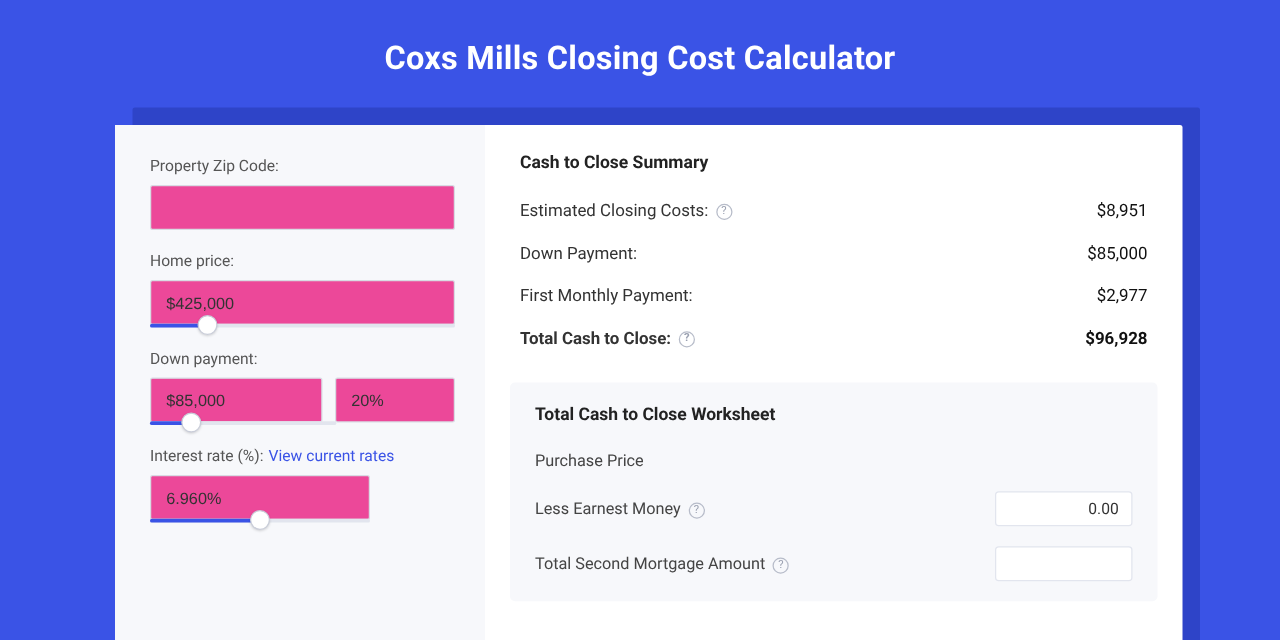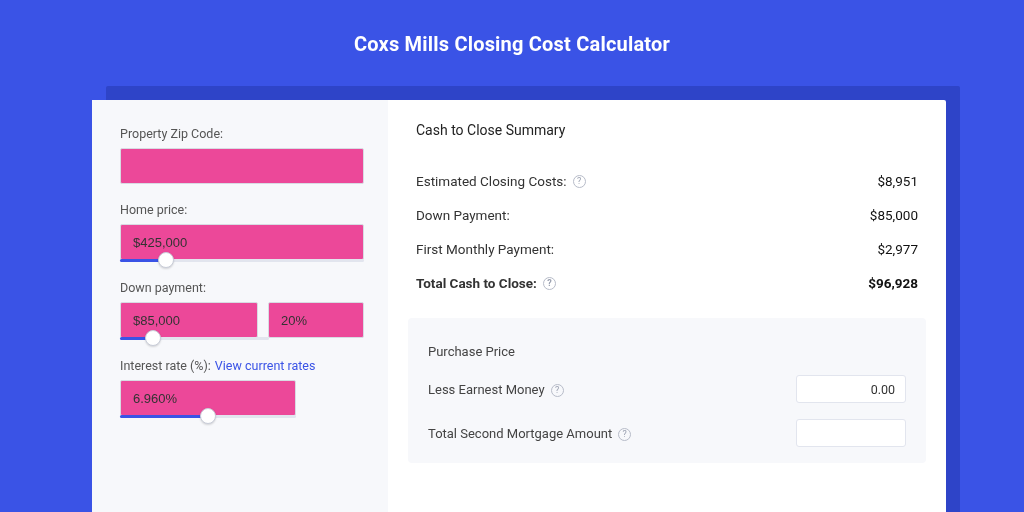--- a/index.html
+++ b/index.html
@@ -1,21 +1,21 @@
 <!DOCTYPE html>
 <html><head>
 <meta charset="utf-8">
 <style>
   * { box-sizing: border-box; margin: 0; padding: 0; }
   html, body { width: 1024px; height: 512px; overflow: hidden; font-family: -apple-system, BlinkMacSystemFont, "Segoe UI", Roboto, Helvetica, Arial, sans-serif; }
   body { background: #3a53e6; }
   .page-title {
     color: #fff;
     text-align: center;
-    font-size: 20px;
+    font-size: 26px;
     font-weight: 700;
     padding-top: 32px;
     letter-spacing: 0.2px;
   }
   .shadow-card {
     position: absolute;
     top: 86px;
     left: 106px;
     right: 64px;
     height: 500px;
@@ -83,22 +83,22 @@
     border: 1px solid #c9cdd9;
     box-shadow: 0 1px 2px rgba(0,0,0,.15);
     transform: translateX(-50%);
   }
   .slider-fill {
     position: absolute; left:0; top:0; height:100%;
     background: #3a53e6; border-radius:2px;
   }
   .link { color: #3a53e6; cursor: pointer; }
   .summary-heading {
-    font-size: 14px; font-weight: 400; color: #222;
-    margin-bottom: 26px;
+    font-size: 14px; font-weight: 700; color: #222;
+    margin-bottom: 14px;
   }
   .summary-row {
     display: flex; justify-content: space-between; align-items: center;
     padding: 9px 0;
     font-size: 13.5px;
     color: #333;
   }
   .summary-row.strong { font-weight: 700; }
   .summary-label { display: flex; align-items: center; gap: 6px; }
   .summary-value { color: #111; }
@@ -223,20 +223,21 @@
             <span>Total Cash to Close:</span>
             <span class="help-icon">?</span>
           </div>
           <div class="summary-value">$96,928</div>
         </div>
       </div>
 
     <div class="section-divider"></div>
 
     <div class="worksheet-box">
+      <div class="worksheet-heading">Total Cash to Close Worksheet</div>
       <div id="worksheet-list">
           <div class="ws-row">
             <div class="ws-label">
               <span>Purchase Price</span>
             </div>
           </div>
           <div class="ws-row">
             <div class="ws-label">
               <span>Less Earnest Money</span>
               <span class="help-icon">?</span>

